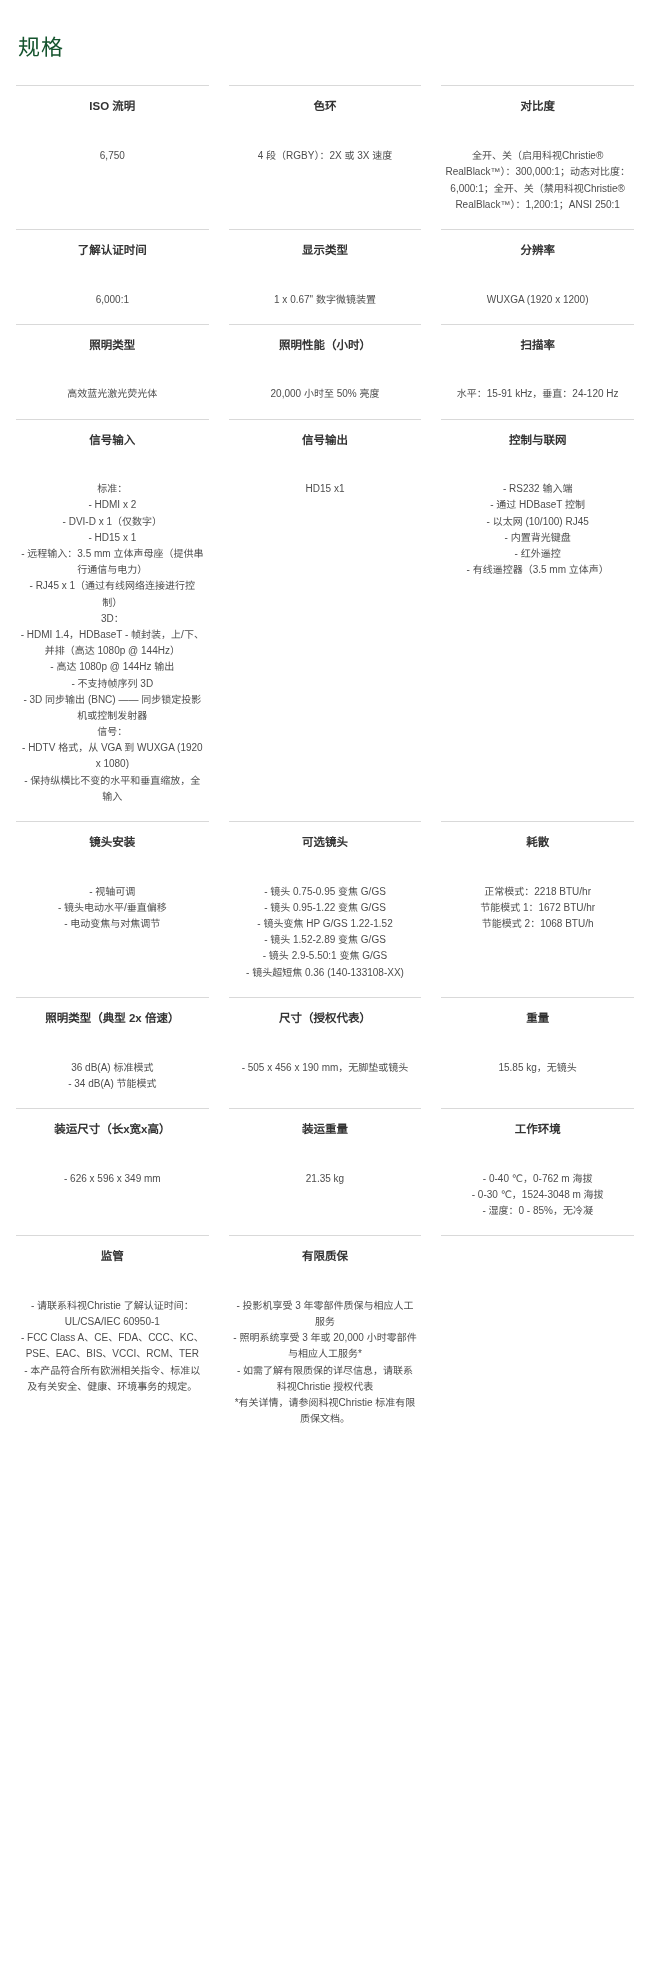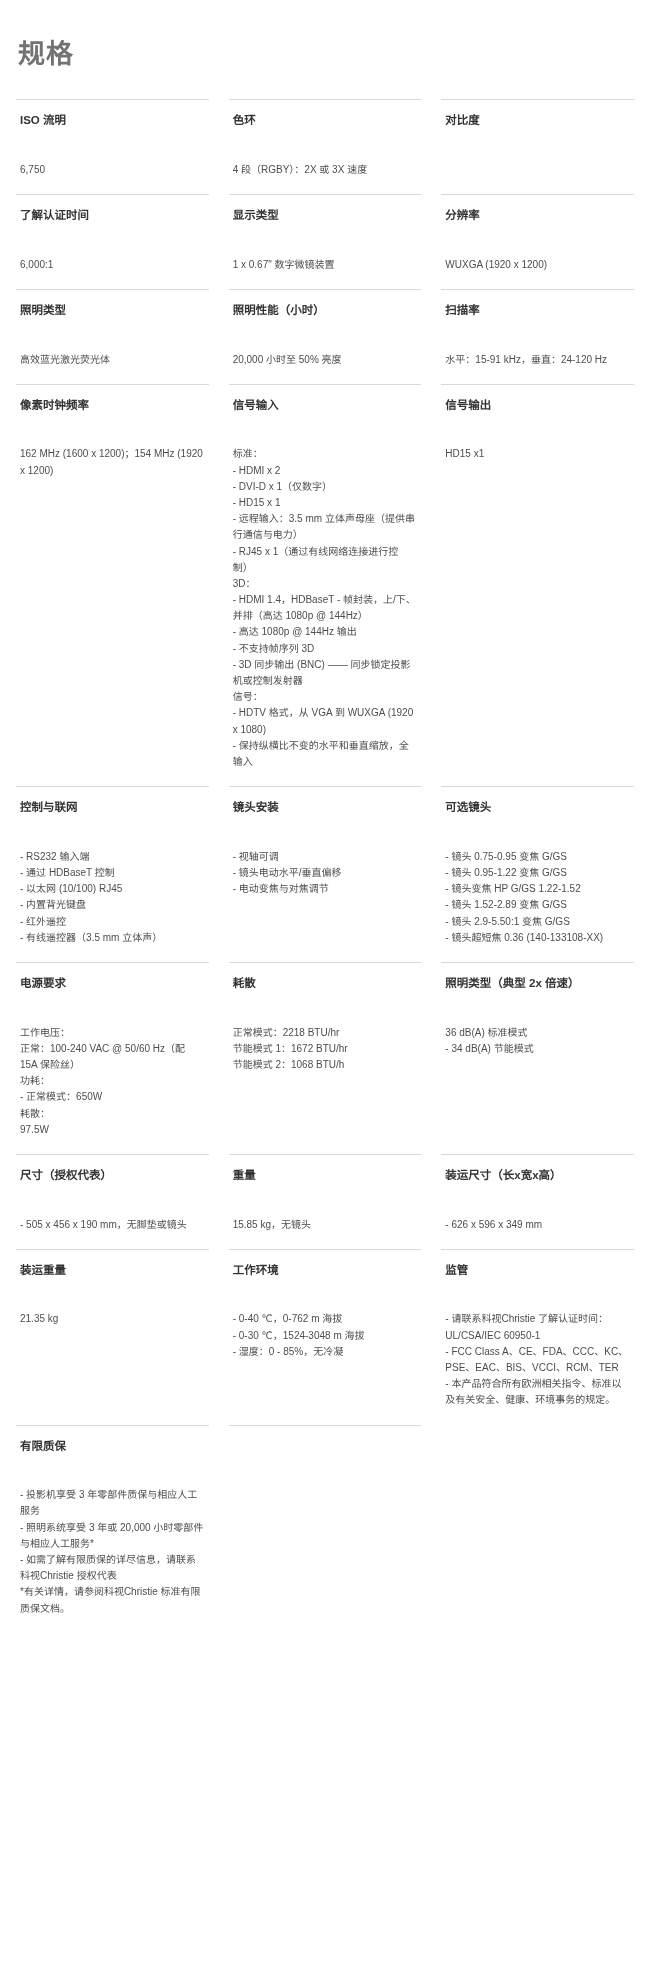--- a/index.html
+++ b/index.html
@@ -13,34 +13,35 @@
     font-family: "Liberation Sans", "DejaVu Sans", sans-serif;
     color: #3d3d3d;
   }
   .page {
     width: 650px;
     min-height: 1966px;
     padding: 0 16px 40px 16px;
     background: #ffffff;
   }
   .page-title {
-    font-size: 27px;
-    font-weight: 700;
-    color: #737373;
+    font-size: 22px;
+    font-weight: 400;
+    color: #14532d;
     padding: 14px 0 10px 2px;
     letter-spacing: 1px;
   }
   .spec-grid {
     display: grid;
     grid-template-columns: 1fr 1fr 1fr;
     column-gap: 20px;
   }
   .spec-cell {
     padding: 12px 4px 16px 4px;
     border-top: 1px solid #d9d9d9;
+    text-align: center;
   }
   .spec-cell.empty {
     border-top: 1px solid #d9d9d9;
   }
   .spec-title {
     font-size: 11.5px;
     font-weight: bold;
     color: #333333;
     margin-bottom: 9px;
     line-height: 1.45;
@@ -63,20 +64,21 @@
     <div class="spec-cell">
       <div class="spec-title">ISO 流明</div>
       <div class="spec-body">6,750</div>
     </div>
     <div class="spec-cell">
       <div class="spec-title">色环</div>
       <div class="spec-body">4 段（RGBY）：2X 或 3X 速度</div>
     </div>
     <div class="spec-cell">
       <div class="spec-title">对比度</div>
+      <div class="spec-body">全开、关（启用科视Christie® RealBlack™）：300,000:1；动态对比度：6,000:1；全开、关（禁用科视Christie® RealBlack™）：1,200:1；ANSI 250:1</div>
     </div>
 
     <div class="spec-cell">
       <div class="spec-title">了解认证时间</div>
       <div class="spec-body">6,000:1</div>
     </div>
     <div class="spec-cell">
       <div class="spec-title">显示类型</div>
       <div class="spec-body">1 x 0.67" 数字微镜装置</div>
     </div>
@@ -91,24 +93,20 @@
     </div>
     <div class="spec-cell">
       <div class="spec-title">照明性能（小时）</div>
       <div class="spec-body">20,000 小时至 50% 亮度</div>
     </div>
     <div class="spec-cell">
       <div class="spec-title">扫描率</div>
       <div class="spec-body">水平：15-91 kHz，垂直：24-120 Hz</div>
     </div>
 
-    <div class="spec-cell">
-      <div class="spec-title">像素时钟频率</div>
-      <div class="spec-body">162 MHz (1600 x 1200)；154 MHz (1920 x 1200)</div>
-    </div>
     <div class="spec-cell">
       <div class="spec-title">信号输入</div>
       <div class="spec-body">标准：
 - HDMI x 2
 - DVI-D x 1（仅数字）
 - HD15 x 1
 - 远程输入：3.5 mm 立体声母座（提供串行通信与电力）
 - RJ45 x 1（通过有线网络连接进行控制）
 3D：
 - HDMI 1.4，HDBaseT - 帧封装，上/下、并排（高达 1080p @ 144Hz）
@@ -143,29 +141,20 @@
       <div class="spec-title">可选镜头</div>
       <div class="spec-body">- 镜头 0.75-0.95 变焦 G/GS
 - 镜头 0.95-1.22 变焦 G/GS
 - 镜头变焦 HP G/GS 1.22-1.52
 - 镜头 1.52-2.89 变焦 G/GS
 - 镜头 2.9-5.50:1 变焦 G/GS
 - 镜头超短焦 0.36 (140-133108-XX)</div>
     </div>
 
     <div class="spec-cell">
-      <div class="spec-title">电源要求</div>
-      <div class="spec-body">工作电压：
-正常：100-240 VAC @ 50/60 Hz（配 15A 保险丝）
-功耗：
-- 正常模式：650W
-耗散：
-97.5W</div>
-    </div>
-    <div class="spec-cell">
       <div class="spec-title">耗散</div>
       <div class="spec-body">正常模式：2218 BTU/hr
 节能模式 1：1672 BTU/hr
 节能模式 2：1068 BTU/h</div>
     </div>
     <div class="spec-cell">
       <div class="spec-title">照明类型（典型 2x 倍速）</div>
       <div class="spec-body">36 dB(A) 标准模式
 - 34 dB(A) 节能模式</div>
     </div>

